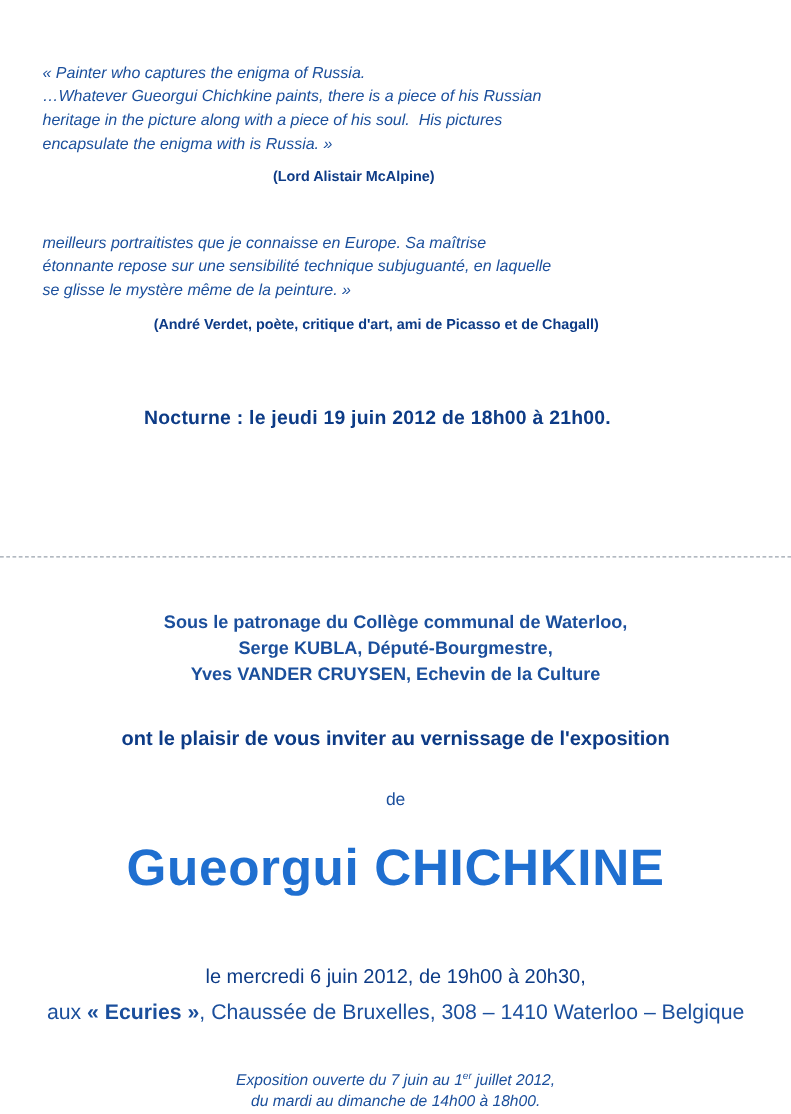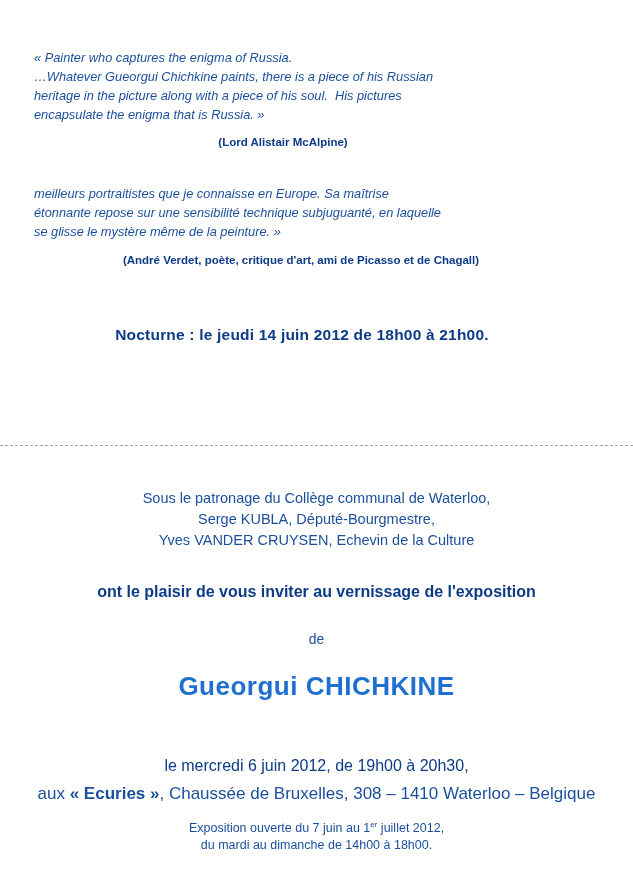--- a/index.html
+++ b/index.html
@@ -77,87 +77,89 @@
     position: absolute;
     top: 488px;
     left: 0;
     width: 633px;
     text-align: center;
   }
   .patronage {
     font-size: 14.5px;
     line-height: 21px;
     color: #1b4f9c;
+    font-weight: bold;
   }
   .invite {
     margin-top: 32px;
     font-weight: bold;
     font-size: 16px;
     color: #0d3b86;
   }
   .de {
     margin-top: 30px;
     font-size: 14px;
     color: #1b4f9c;
   }
   .artist {
     margin-top: 24px;
     font-weight: bold;
-    font-size: 26px;
+    font-size: 41px;
     color: #1f6fd0;
     letter-spacing: 0.5px;
   }
   .date-line {
     margin-top: 55px;
     font-weight: normal;
     font-size: 16px;
     color: #0d3b86;
   }
   .address-line {
     margin-top: 9px;
     font-size: 17px;
     color: #1b4f9c;
   }
   .address-line .bold {
     font-weight: bold;
   }
   .expo {
-    margin-top: 12px;
+    margin-top: 32px;
     font-size: 12.5px;
     line-height: 17px;
     color: #1b4f9c;
+    font-style: italic;
   }
   sup {
     font-size: 8px;
     vertical-align: super;
   }
 </style>
 </head>
 <body>
 
 <div class="page">
 
   <div class="quotes">
 
     <div class="quote">
       <div class="quote-line">« Painter who captures the enigma of Russia.</div>
       <div class="quote-line">…Whatever Gueorgui Chichkine paints, there is a piece of his Russian</div>
       <div class="quote-line">heritage in the picture along with a piece of his soul.  His pictures</div>
-      <div class="quote-line">encapsulate the enigma that is Russia. »</div>
+      <div class="quote-line">encapsulate the enigma with is Russia. »</div>
     </div>
     <div class="attrib">(Lord Alistair McAlpine)</div>
 
     <div class="quote quote-block-2">
       <div class="quote-line">meilleurs portraitistes que je connaisse en Europe. Sa maîtrise</div>
       <div class="quote-line">étonnante repose sur une sensibilité technique subjuguanté, en laquelle</div>
       <div class="quote-line">se glisse le mystère même de la peinture. »</div>
     </div>
     <div class="attrib attrib-2">(André Verdet, poète, critique d'art, ami de Picasso et de Chagall)</div>
 
-    <div class="nocturne">Nocturne : le jeudi 14 juin 2012 de 18h00 à 21h00.</div>
+    <div class="nocturne">Nocturne : le jeudi 19 juin 2012 de 18h00 à 21h00.</div>
   </div>
 
   <div class="divider"></div>
 
   <div class="lower">
 
     <div class="patronage">
       <div>Sous le patronage du Collège communal de Waterloo,</div>
       <div>Serge KUBLA, Député-Bourgmestre,</div>
       <div>Yves VANDER CRUYSEN, Echevin de la Culture</div>

